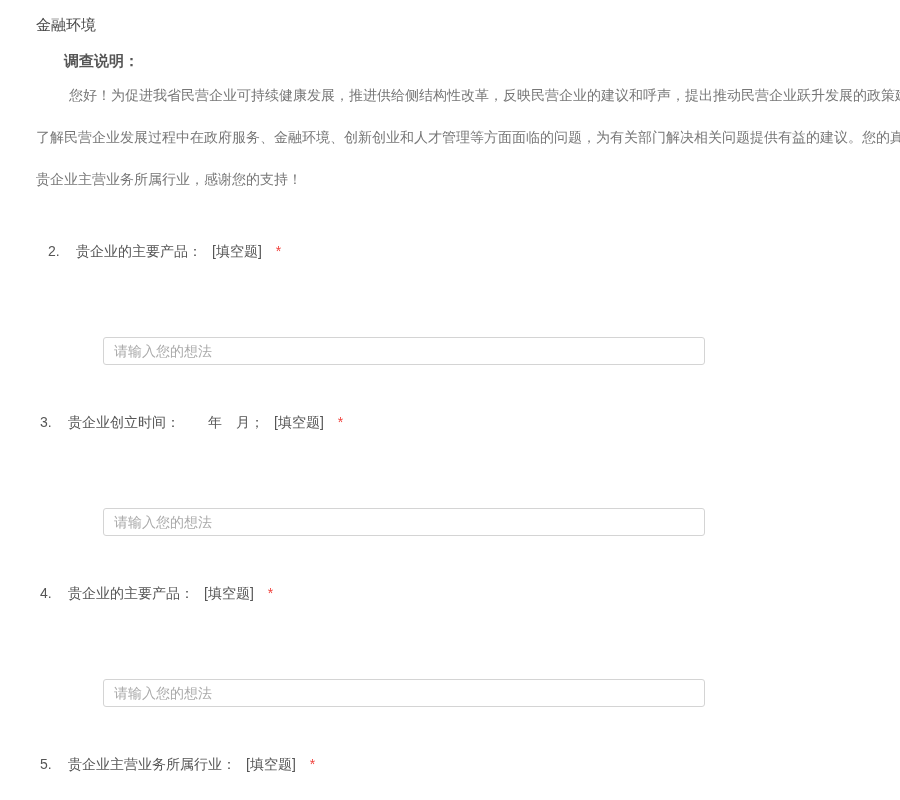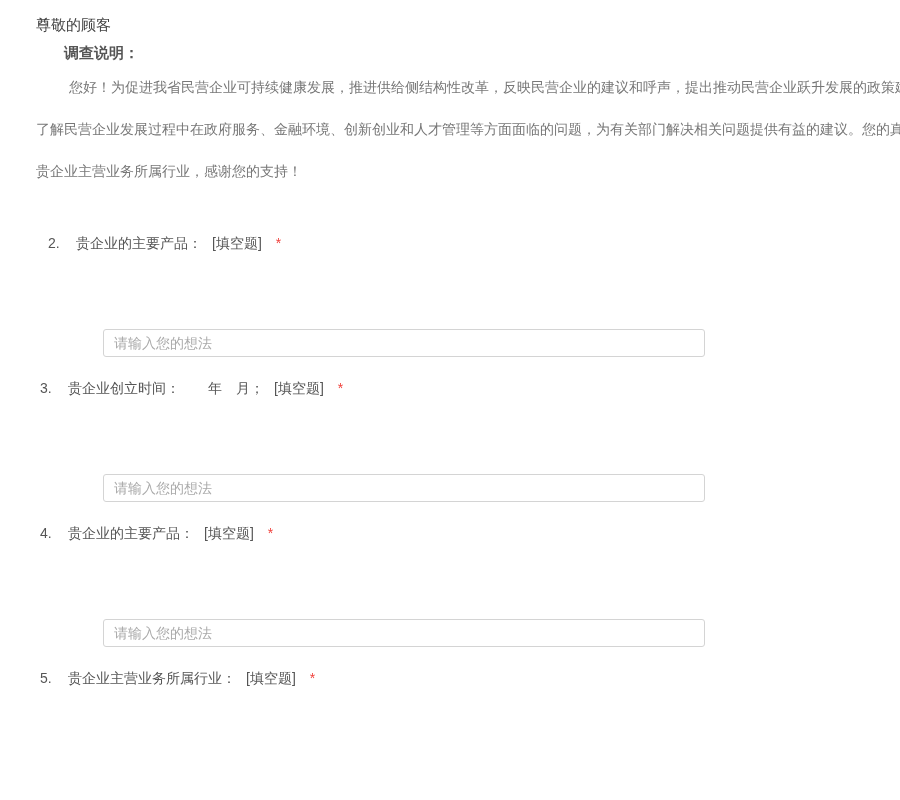--- a/index.html
+++ b/index.html
@@ -15,21 +15,21 @@
   }
 
   .greeting {
     margin: 14px 0 0 36px;
     font-size: 15px;
     line-height: 21px;
     color: #444;
   }
 
   .note-title {
-    margin: 7px 0 0 64px;
+    margin: 15px 0 0 64px;
     font-size: 15px;
     line-height: 21px;
     font-weight: bold;
     color: #555;
   }
 
   .intro {
     margin: 3px 0 0 36px;
     font-size: 14px;
     line-height: 42px;
@@ -41,21 +41,21 @@
 
   .question { margin: 0; }
   .q-row {
     padding-left: 40px;
     font-size: 14px;
     line-height: 21px;
     color: #555;
     white-space: nowrap;
   }
   .q-row.mt-first { margin-top: 41px; padding-left: 48px; }
-  .q-row.mt-next  { margin-top: 21px; }
+  .q-row.mt-next  { margin-top: 47px; }
 
   .q-number {
     display: inline-block;
     width: 28px;
     color: #555;
   }
   .q-label { color: #555; }
   .q-tag { margin-left: 10px; color: #555; }
   .q-star {
     margin-left: 14px;
@@ -76,21 +76,21 @@
     outline: none;
     font-family: "Liberation Sans", sans-serif;
   }
   .q-input::placeholder { color: #aaa; opacity: 1; }
 </style>
 </head>
 <body>
 
 <div class="viewport">
 
-  <div class="greeting">尊敬的顾客</div>
+  <div class="greeting">金融环境</div>
 
   <div class="note-title">调查说明：</div>
 
   <div class="intro">
     <div class="intro-line first">您好！为促进我省民营企业可持续健康发展，推进供给侧结构性改革，反映民营企业的建议和呼声，提出推动民营企业跃升发展的政策建议，</div>
     <div class="intro-line">了解民营企业发展过程中在政府服务、金融环境、创新创业和人才管理等方面面临的问题，为有关部门解决相关问题提供有益的建议。您的真实</div>
     <div class="intro-line">贵企业主营业务所属行业，感谢您的支持！</div>
   </div>
 
   <div class="question">

